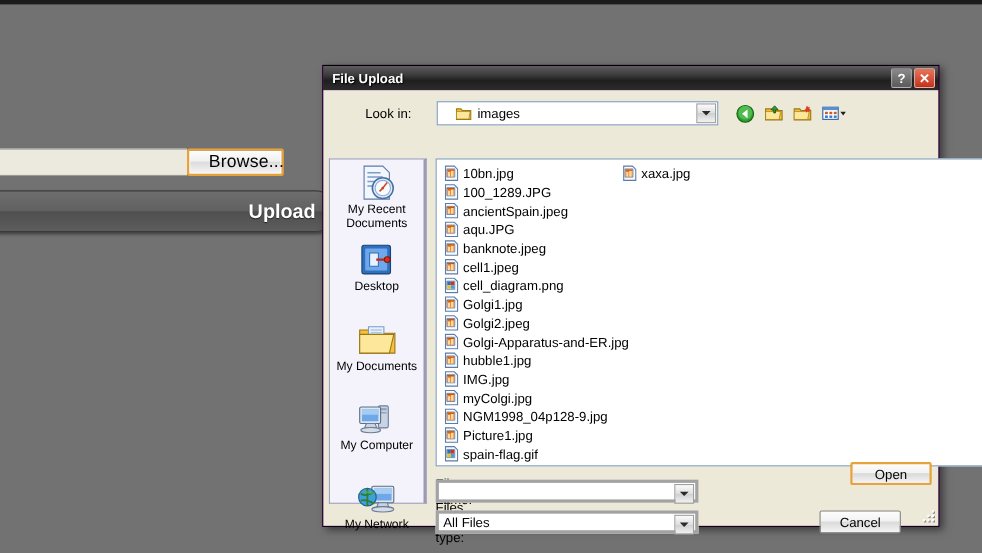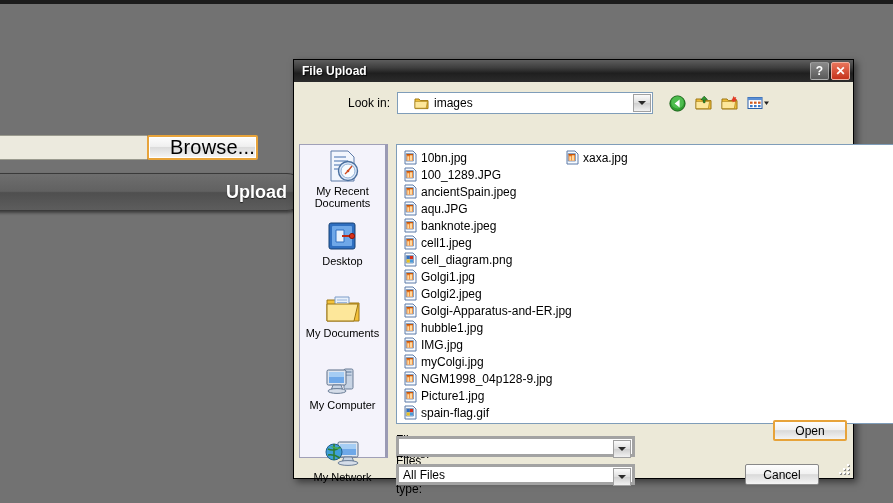--- a/index.html
+++ b/index.html
@@ -29,25 +29,25 @@
     display: flex; align-items: stretch;
   }
   #file-text {
     flex: 1 1 auto;
     background: #eceade;
     border: 1px solid #9a9a8e;
     border-right: none;
     height: 25px;
   }
   #browse-btn {
-    width: 111px; height: 25px;
+    width: 88px; height: 25px;
     background: linear-gradient(to bottom,#fdfdfd 0%, #f0f0f0 45%, #dcdcdc 50%, #f6f6f6 100%);
     border: 2px solid #e7a33a;
     border-radius: 2px;
-    color: #000; font-size: 20px;
+    color: #000; font-size: 16px;
     display: flex; align-items: center; justify-content: center;
     letter-spacing: .2px;
     box-shadow: inset 0 0 0 1px #ffffff;
     padding-left: 20px;
   }
 
   
   #upload-btn {
     position: absolute; left: -24px; top: 169px;
     width: 330px; height: 38px;
@@ -104,21 +104,21 @@
     position: relative;
     padding: 0;
   }
 
   
   #lookin-row {
     position: absolute; left: 0; top: 9px; width: 100%;
     height: 24px; display: flex; align-items: center;
   }
   #lookin-label {
-    width: 103px; text-align: right; padding-right: 7px;
+    width: 103px; text-align: right; padding-right: 23px;
     font-size: 12px; color: #000;
   }
   #lookin-combo {
     width: 256px; height: 22px;
     background: #fff; border: 1px solid #7f9db9;
     display: flex; align-items: center;
     position: relative;
     padding-left: 12px;
   }
   #lookin-combo .folder-ico { margin: 0 5px 0 4px; }

